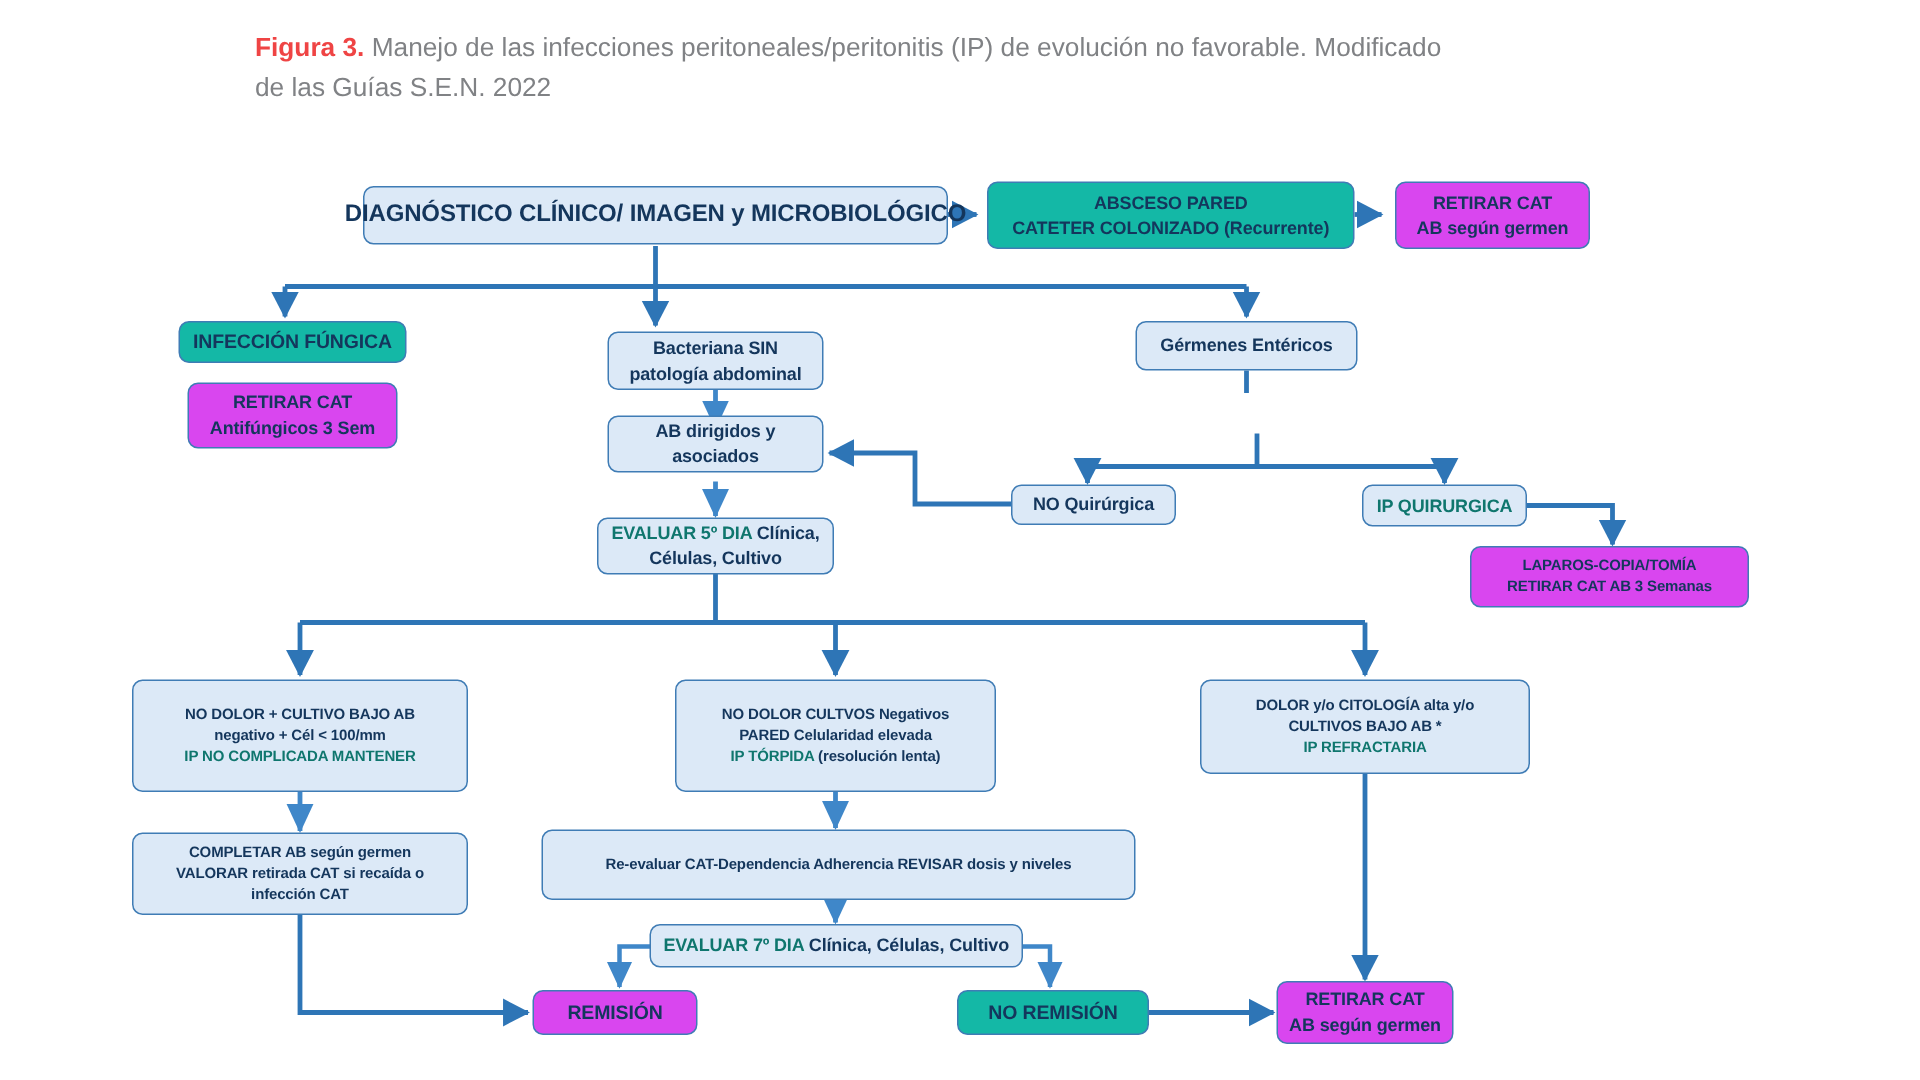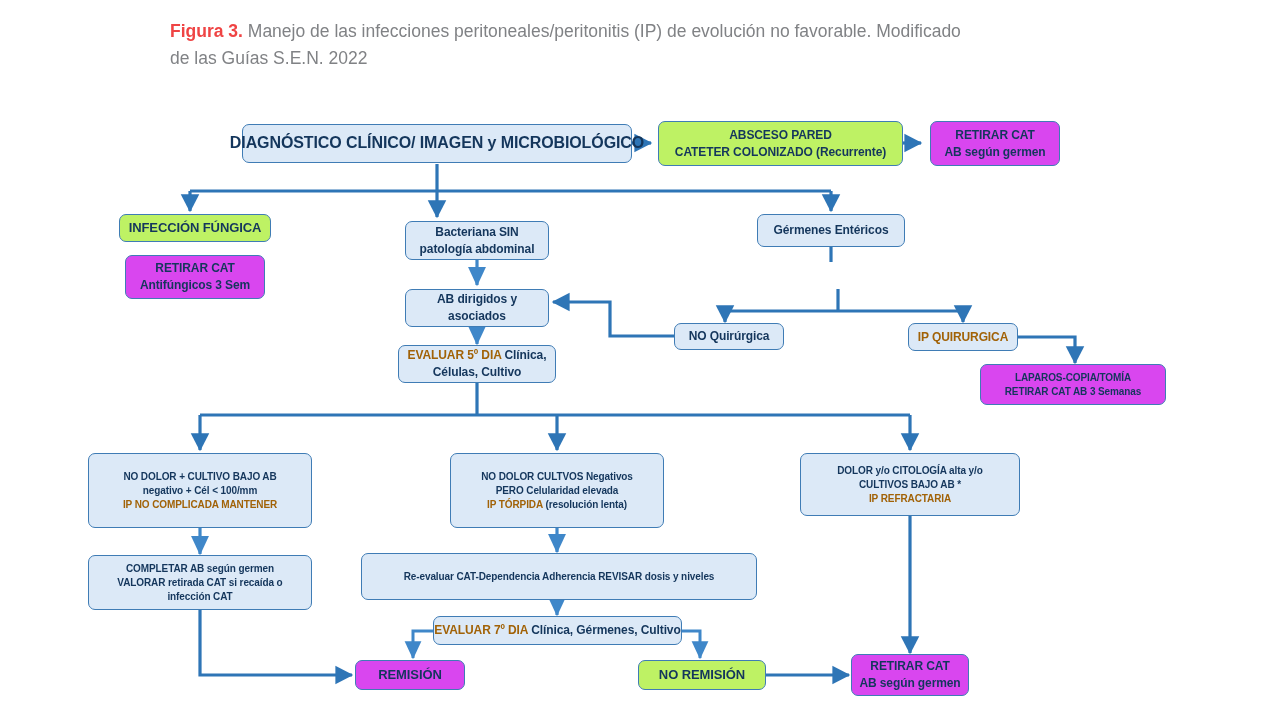--- a/index.html
+++ b/index.html
@@ -57,28 +57,28 @@
     flex-direction: column;
     align-items: center;
     justify-content: center;
     text-align: center;
     color: #14365c;
     font-weight: bold;
     letter-spacing: -0.1px;
     z-index: 2;
   }
   .fill-blue   { background: #dce9f7; }
-  .fill-peach  { background: #bef264; justify-content: center; }
+  .fill-peach  { background: #14b8a6; justify-content: center; }
   .fill-gray   { background: #d946ef; }
 
   .node .ln {
     display: block;
     white-space: nowrap;
   }
-  .red { color: #a16207; }
+  .red { color: #0f766e; }
   .blk { color: #14365c; }
 
   
   .fs13  { font-size: 13px;   line-height: 1.35; }
   .fs12  { font-size: 12px;   line-height: 1.38; }
   .fs115 { font-size: 10px; line-height: 1.4;  }
   .fs16  { font-size: 16px;   line-height: 1.3;  }
 
   .row2 { display: flex; gap: 46px; }
 </style>
@@ -172,21 +172,21 @@
   <div class="node fill-gray fs12" style="left:125px; top:255px; width:140px; height:44px;">
     <span class="ln">RETIRAR CAT</span>
     <span class="ln">Antifúngicos 3 Sem</span>
   </div>
 
   <div class="node fill-blue fs12" style="left:405px; top:221px; width:144px; height:39px;">
     <span class="ln">Bacteriana SIN</span>
     <span class="ln">patología abdominal</span>
   </div>
 
-  <div class="node fill-blue fs12" style="left:405px; top:289px; width:144px; height:38px;">
+  <div class="node fill-blue fs12" style="left:405px; top:277px; width:144px; height:38px;">
     <span class="ln">AB  dirigidos y</span>
     <span class="ln">asociados</span>
   </div>
 
   <div class="node fill-blue fs12" style="left:398px; top:345px; width:158px; height:38px;">
     <span class="ln"><span class="red">EVALUAR 5º DIA</span><span class="blk"> Clínica,</span></span>
     <span class="ln">Células, Cultivo</span>
   </div>
 
   <div class="node fill-blue fs12" style="left:757px; top:214px; width:148px; height:33px;">
@@ -208,42 +208,42 @@
   </div>
 
   <div class="node fill-blue fs115" style="left:88px; top:453px; width:224px; height:75px;">
     <span class="ln">NO DOLOR + CULTIVO BAJO AB</span>
     <span class="ln">negativo + Cél &lt; 100/mm</span>
     <span class="ln red">IP NO COMPLICADA MANTENER</span>
   </div>
 
   <div class="node fill-blue fs115" style="left:450px; top:453px; width:214px; height:75px;">
     <span class="ln">NO DOLOR CULTVOS Negativos</span>
-    <span class="ln">PERO Celularidad elevada</span>
+    <span class="ln">PARED Celularidad elevada</span>
     <span class="ln"><span class="red">IP TÓRPIDA</span><span class="blk"> (resolución lenta)</span></span>
   </div>
 
   <div class="node fill-blue fs115" style="left:800px; top:453px; width:220px; height:63px;">
     <span class="ln">DOLOR y/o CITOLOGÍA alta y/o</span>
     <span class="ln">CULTIVOS BAJO AB *</span>
     <span class="ln red">IP REFRACTARIA</span>
   </div>
 
   <div class="node fill-blue fs115" style="left:88px; top:555px; width:224px; height:55px;">
     <span class="ln">COMPLETAR AB según germen</span>
     <span class="ln">VALORAR retirada CAT si recaída o</span>
     <span class="ln">infección CAT</span>
   </div>
 
   <div class="node fill-blue fs115" style="left:361px; top:553px; width:396px; height:47px;">
     <span class="ln">Re-evaluar CAT-Dependencia Adherencia REVISAR dosis y niveles</span>
   </div>
 
   <div class="node fill-blue fs12" style="left:433px; top:616px; width:249px; height:29px;">
-    <span class="ln"><span class="red">EVALUAR 7º DIA</span><span class="blk"> Clínica, Gérmenes, Cultivo</span></span>
+    <span class="ln"><span class="red">EVALUAR 7º DIA</span><span class="blk"> Clínica, Células, Cultivo</span></span>
   </div>
 
   <div class="node fill-gray fs13" style="left:355px; top:660px; width:110px; height:30px;">
     <span class="ln">REMISIÓN</span>
   </div>
 
   <div class="node fill-peach fs13" style="left:638px; top:660px; width:128px; height:30px;">
     <span class="ln">NO REMISIÓN</span>
   </div>
 

